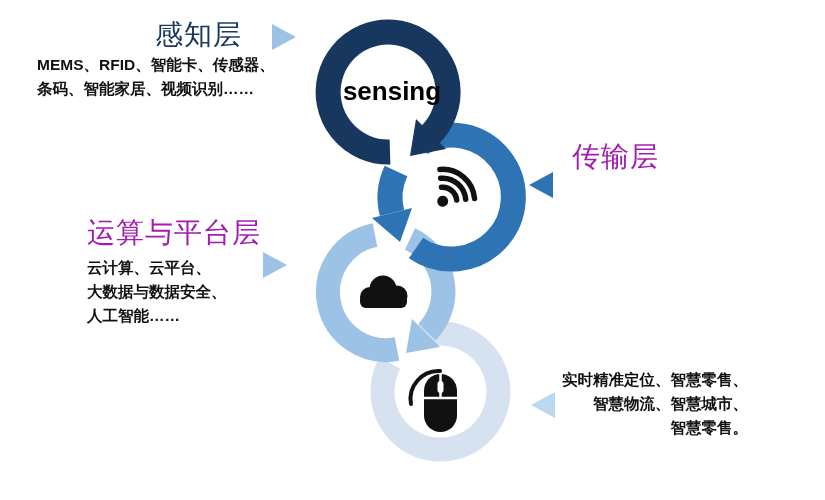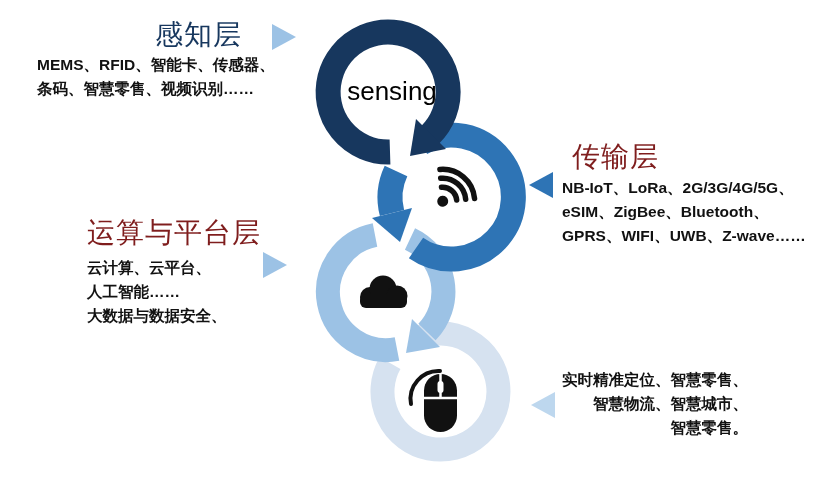--- a/index.html
+++ b/index.html
@@ -3,25 +3,25 @@
 <meta charset="utf-8">
 <style>
   html,body{margin:0;padding:0;background:#fff;}
   .canvas{
     position:relative;width:825px;height:500px;background:#ffffff;
     font-family:"Liberation Sans","DejaVu Sans",sans-serif;overflow:hidden;
   }
   .rings-svg{position:absolute;left:0;top:0;}
   .layer-title{position:absolute;font-weight:normal;font-size:28px;letter-spacing:1px;white-space:nowrap;}
   .t-dark{color:#17375e;}
-  .t-blue{color:#7f1d1d;}
+  .t-blue{color:#a21caf;}
   .body-text{position:absolute;font-size:15.5px;font-weight:bold;color:#111;line-height:1.55;white-space:nowrap;}
   .sensing-word{
     position:absolute;left:342px;top:76px;width:100px;text-align:center;
-    font-size:26px;color:#000;font-weight:normal;
+    font-size:26px;color:#000;font-weight:bold;
   }
 </style>
 </head>
 <body>
 
 <div class="canvas">
 
   <svg class="rings-svg" width="825" height="500" viewBox="0 0 825 500">
 
     <g>
@@ -71,35 +71,30 @@
     <polygon points="553,172 553,198 529,185" fill="#2e74b5"></polygon>
     <polygon points="263,252 263,278 287,265" fill="#9cc2e5"></polygon>
     <polygon points="555,392 555,418 531,405" fill="#bdd7ee"></polygon>
   </svg>
 
   <div class="sensing-word">sensing</div>
 
   <div class="layer-title t-dark" style="left:155px;top:16px;">感知层</div>
   <div class="body-text" style="left:37px;top:53px;">
     <div>MEMS、RFID、智能卡、传感器、</div>
-    <div>条码、智慧零售、视频识别……</div>
+    <div>条码、智能家居、视频识别……</div>
   </div>
 
   <div class="layer-title t-blue" style="left:572px;top:138px;">传输层</div>
-  <div class="body-text" style="left:562px;top:176px;">
-    <div>NB-IoT、LoRa、2G/3G/4G/5G、</div>
-    <div>eSIM、ZigBee、Bluetooth、</div>
-    <div>GPRS、WIFI、UWB、Z-wave……</div>
-  </div>
 
   <div class="layer-title t-blue" style="left:87px;top:214px;">运算与平台层</div>
   <div class="body-text" style="left:87px;top:256px;">
     <div>云计算、云平台、</div>
+    <div>大数据与数据安全、</div>
     <div>人工智能……</div>
-    <div>大数据与数据安全、</div>
   </div>
 
   <div class="body-text" style="left:562px;top:368px;text-align:right;">
     <div>实时精准定位、智慧零售、</div>
     <div>智慧物流、智慧城市、</div>
     <div>智慧零售。</div>
   </div>
 
 </div>
 

